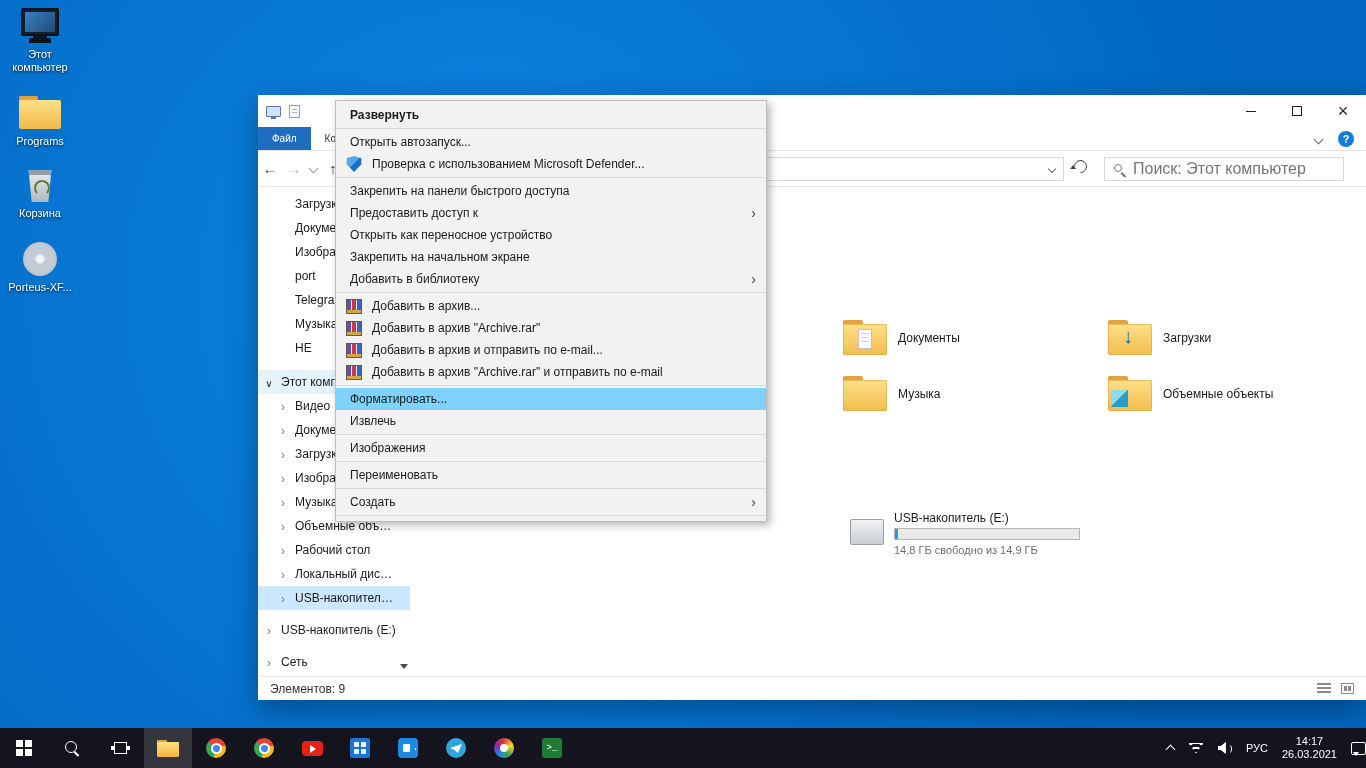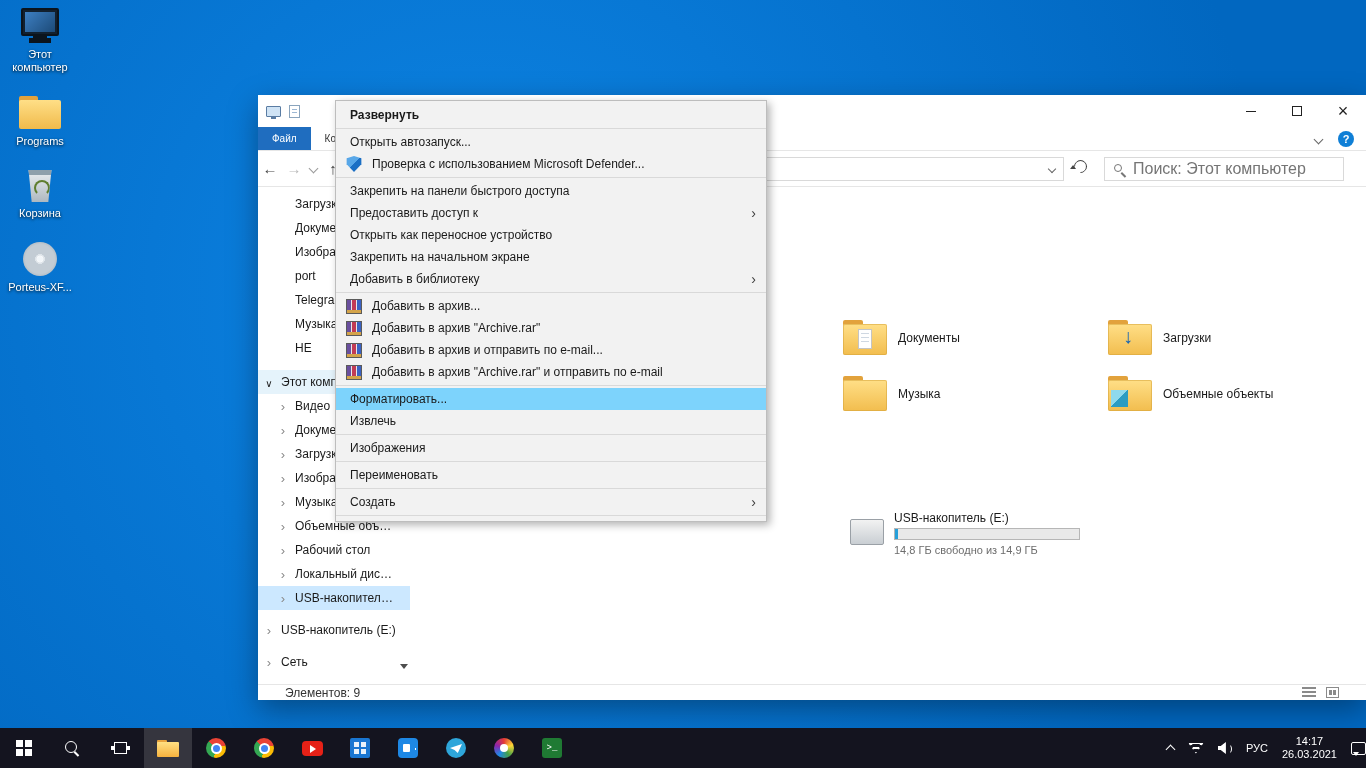--- a/index.html
+++ b/index.html
@@ -85,21 +85,21 @@
   .bf[data-icon="folder-downloads"] .ov::before{content:"↓"}
   .bf[data-icon="folder-docs"] .ov{left:16px;top:10px;width:14px;height:20px;background:#fff;border:1px solid #c4c4c4}
   .bf[data-icon="folder-docs"] .ov::before{content:"";position:absolute;left:2px;top:3px;right:2px;height:12px;background:repeating-linear-gradient(#cfd8e2 0 1px,transparent 1px 4px)}
   .bf[data-icon="folder-3d"] .ov{left:4px;top:15px;width:17px;height:17px;background:linear-gradient(135deg,#8ed9ec 50%,#2b9cc2 50%)}
   .dtile{position:absolute;left:440px;top:323px;display:flex;gap:10px}
   .drv-ic{width:34px;height:26px;margin-top:8px;background:linear-gradient(#f2f2f2,#c9ced3);border:1px solid #9aa0a6;border-radius:2px;flex:none}
   .dname{display:block;color:#1a1a1a;font-size:12px}
   .dbar{display:block;width:186px;height:12px;border:1px solid #b6b6b6;background:#e9e9e9;margin:3px 0 4px}
   .dbar i{display:block;height:100%;width:3px;background:#26a0da}
   .dsize{display:block;color:#6d6d6d;font-size:11px}
-  .statusbar{position:absolute;left:0;right:0;bottom:0;height:16px;border-top:1px solid #e6e6e6;display:flex;align-items:center;padding:0 27px;color:#333}
+  .statusbar{position:absolute;left:0;right:0;bottom:0;height:24px;border-top:1px solid #e6e6e6;display:flex;align-items:center;padding:0 12px;color:#333}
   .sb-right{margin-left:auto;display:flex;gap:10px;align-items:center}
   .sb-ic1{width:14px;height:11px;background:repeating-linear-gradient(#8a8a8a 0 2px,transparent 2px 4px)}
   .sb-ic2{width:13px;height:11px;border:1px solid #8a8a8a;position:relative}
   .sb-ic2::before{content:"";position:absolute;inset:2px;background:linear-gradient(90deg,#8a8a8a 0 45%,transparent 45% 55%,#8a8a8a 55% 100%)}
   
   .ctx{position:absolute;left:335px;top:100px;width:432px;background:#f2f2f2;border:1px solid #bdbdbd;box-shadow:3px 3px 8px rgba(0,0,0,.3);z-index:50;padding:3px 0}
   .mi{position:relative;height:22px;line-height:22px;padding-left:14px;font-size:12px;color:#1a1a1a;cursor:default}
   .mi.ic{padding-left:36px}
   .mi.b{font-weight:700}
   .mi.hl{background:#7dd3fc}

